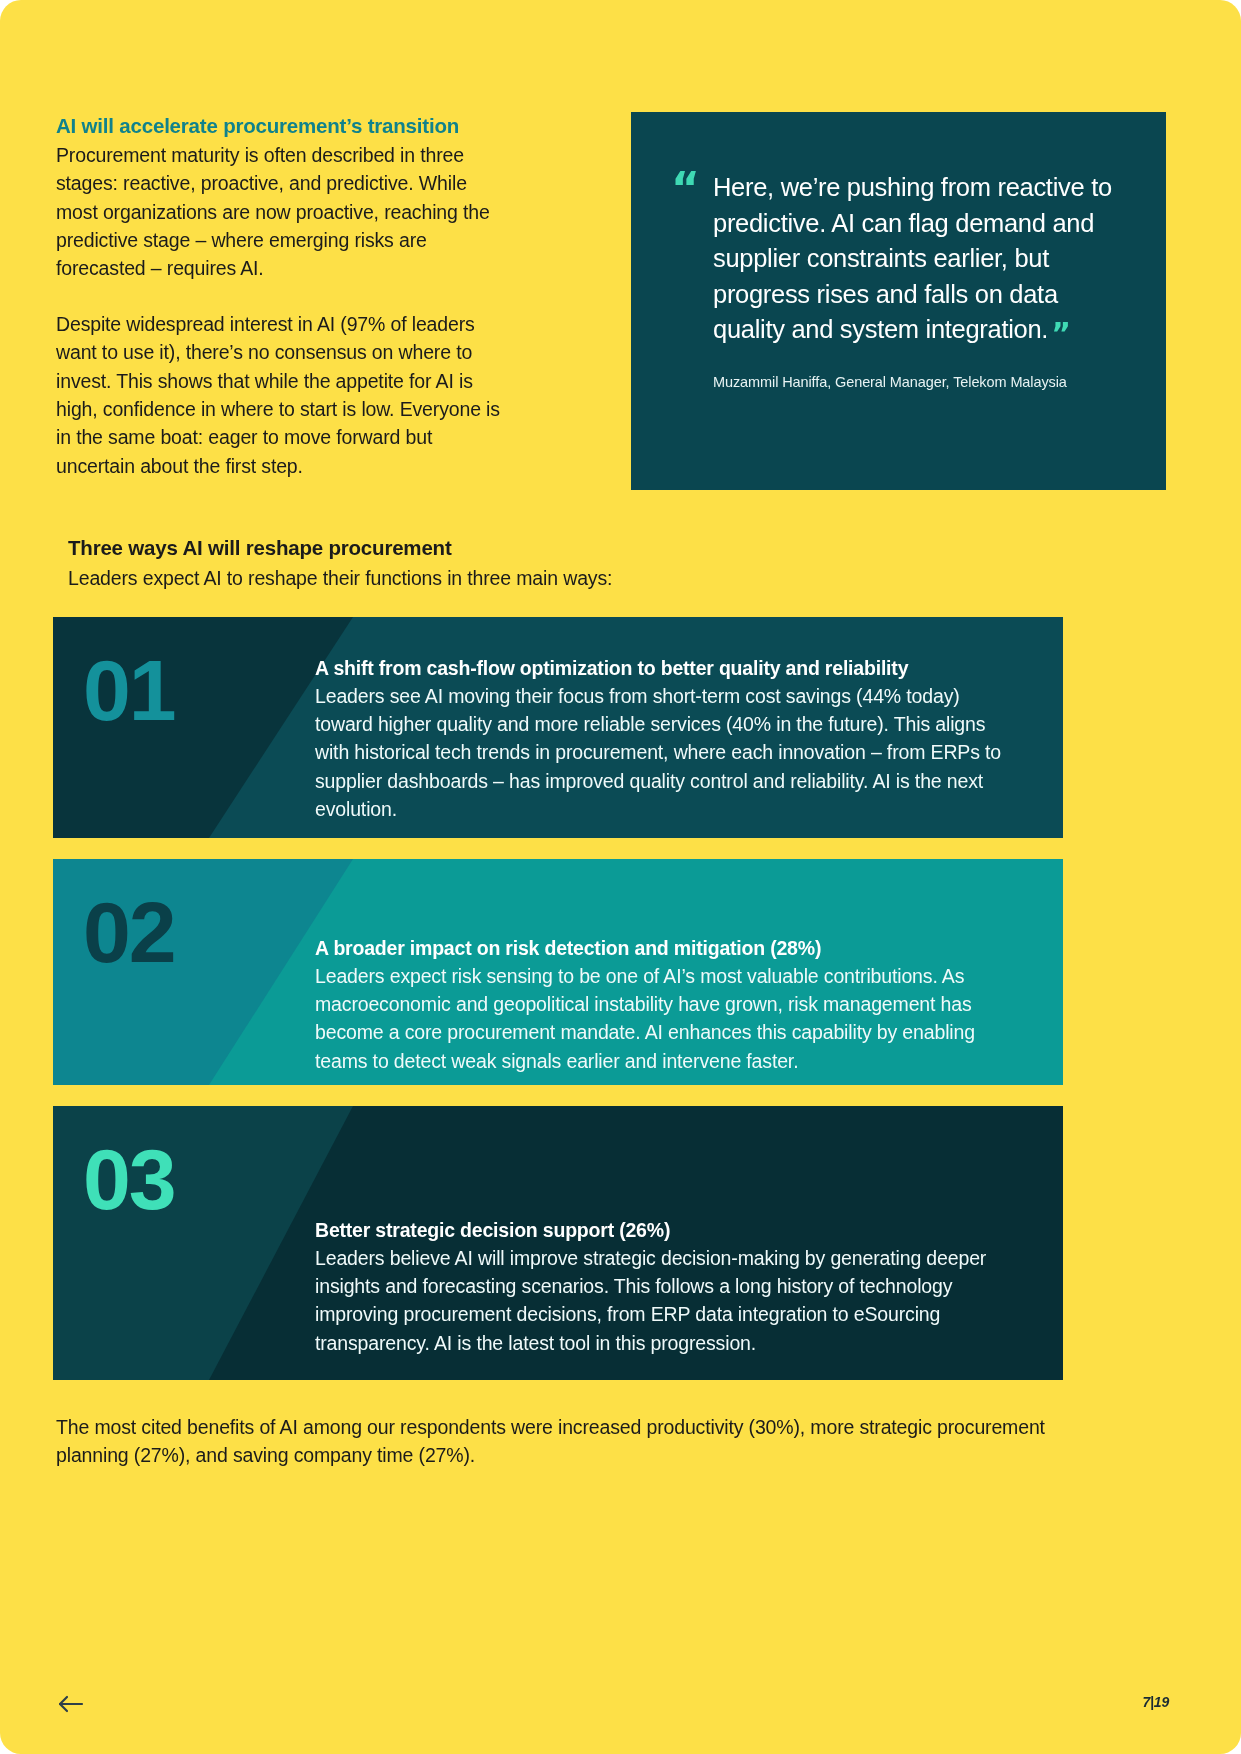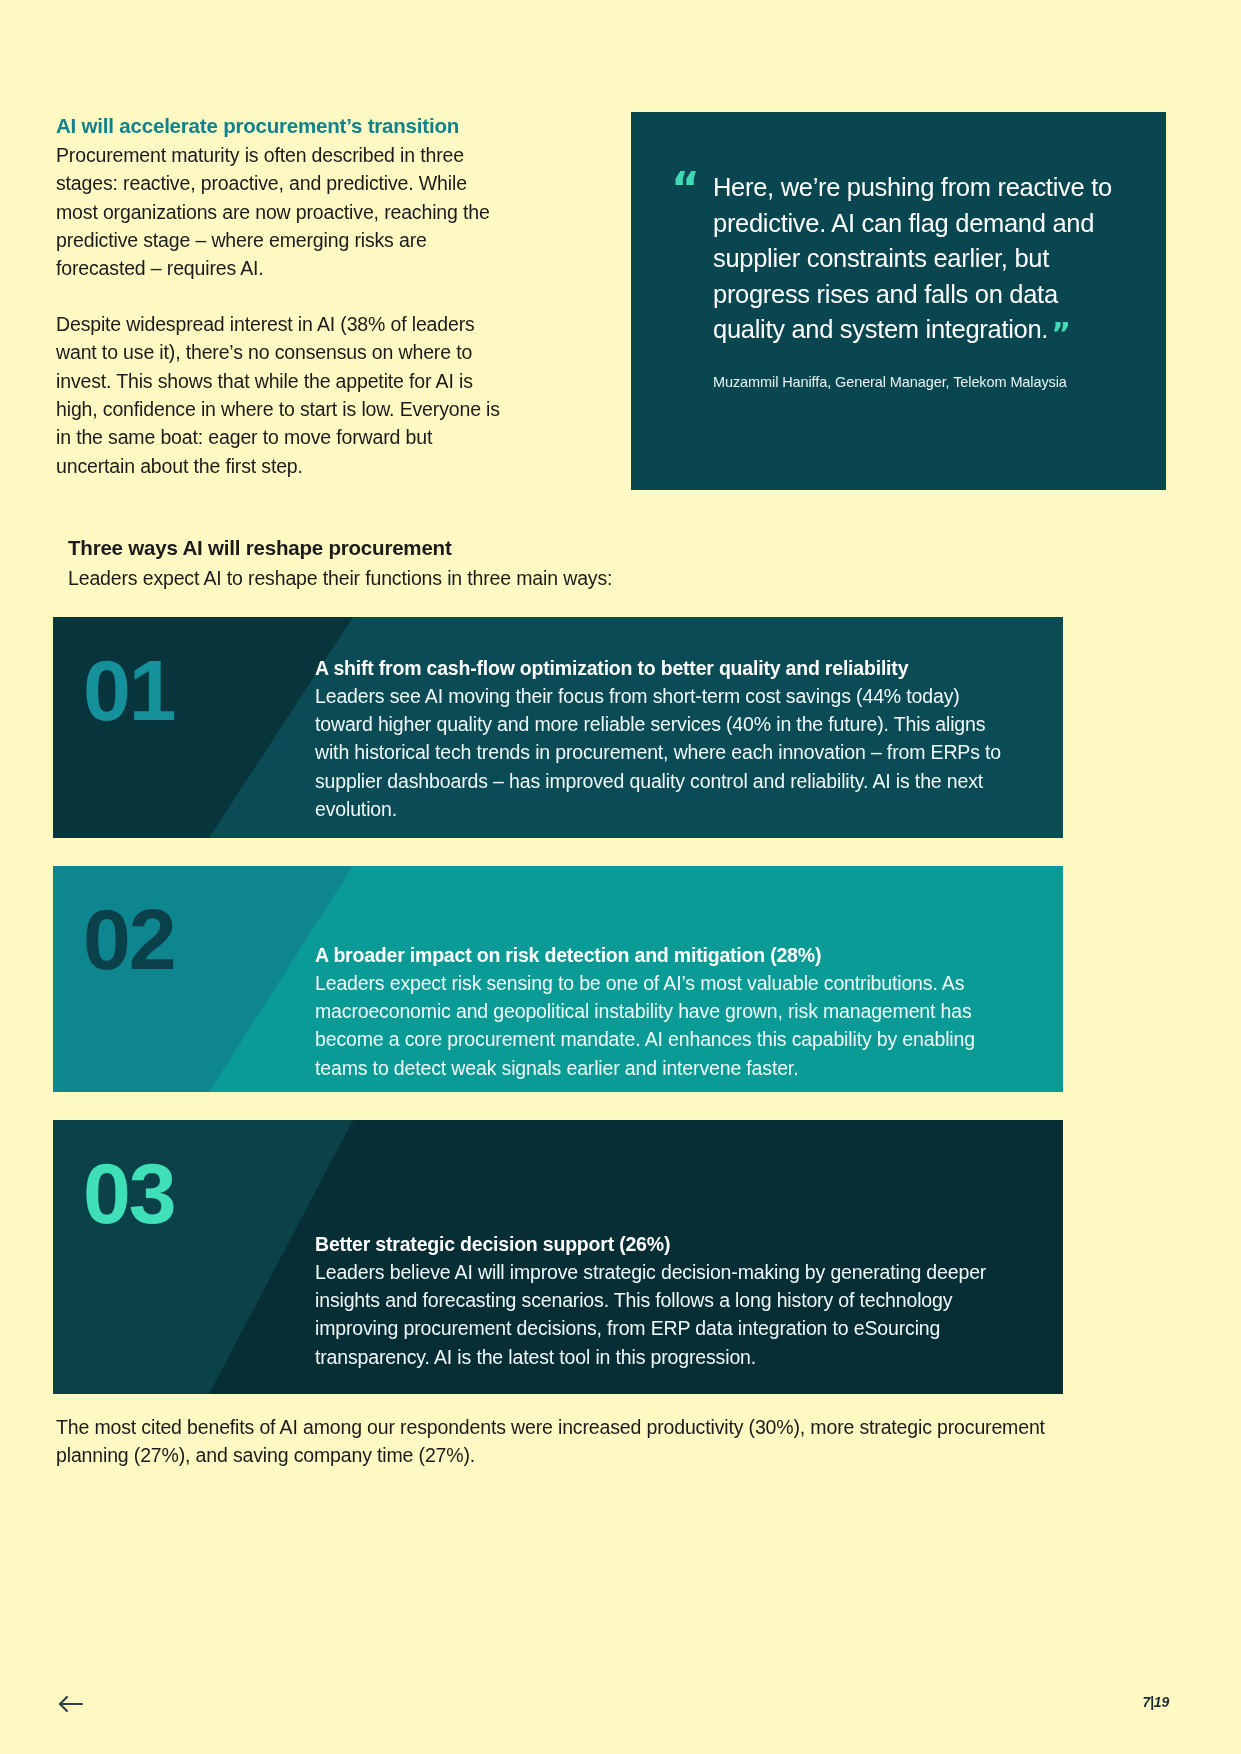--- a/index.html
+++ b/index.html
@@ -8,22 +8,23 @@
     width: 1241px;
     height: 1754px;
     background: #ffffff;
     font-family: "Liberation Sans", sans-serif;
   }
 
   .page {
     position: relative;
     width: 1241px;
     height: 1754px;
-    background: #fef9c3;
+    background: #fde047;
     overflow: hidden;
+    border-radius: 21px;
   }
 
   
   .top-section {
     position: absolute;
     left: 56px;
     top: 112px;
     width: 1129px;
     display: flex;
     gap: 0;
@@ -133,21 +134,21 @@
     position: absolute;
     left: 53px;
     top: 617px;
     width: 1010px;
   }
 
   .card {
     position: relative;
     width: 1010px;
     overflow: hidden;
-    margin-bottom: 28px;
+    margin-bottom: 21px;
     display: flex;
   }
 
   .card-1 { height: 221px; background: #0b4b55; }
   .card-2 { height: 226px; background: #0b9b96; }
   .card-3 { height: 274px; background: #072e35; }
 
   
   .wedge {
     position: absolute;
@@ -241,21 +242,21 @@
 </head>
 <body>
 
 <div class="page">
 
   <div class="top-section">
 
     <div class="intro-col">
       <div class="intro-heading">AI will accelerate procurement’s transition</div>
       <div class="intro-para">Procurement maturity is often described in three stages: reactive, proactive, and predictive. While most organizations are now proactive, reaching the predictive stage – where emerging risks are forecasted – requires AI.</div>
-      <div class="intro-para second">Despite widespread interest in AI (38% of leaders want to use it), there’s no consensus on where to invest. This shows that while the appetite for AI is high, confidence in where to start is low. Everyone is in the same boat: eager to move forward but uncertain about the first step.</div>
+      <div class="intro-para second">Despite widespread interest in AI (97% of leaders want to use it), there’s no consensus on where to invest. This shows that while the appetite for AI is high, confidence in where to start is low. Everyone is in the same boat: eager to move forward but uncertain about the first step.</div>
     </div>
 
     <div class="quote-box">
       <div class="quote-text">
         <span class="quote-mark-open">“</span><span>Here, we’re pushing from reactive to predictive. AI can flag demand and supplier constraints earlier, but progress rises and falls on data quality and system integration.</span><span class="quote-mark-close">”</span>
       </div>
       <div class="quote-attr">Muzammil Haniffa, General Manager, Telekom Malaysia</div>
     </div>
 
   </div>

